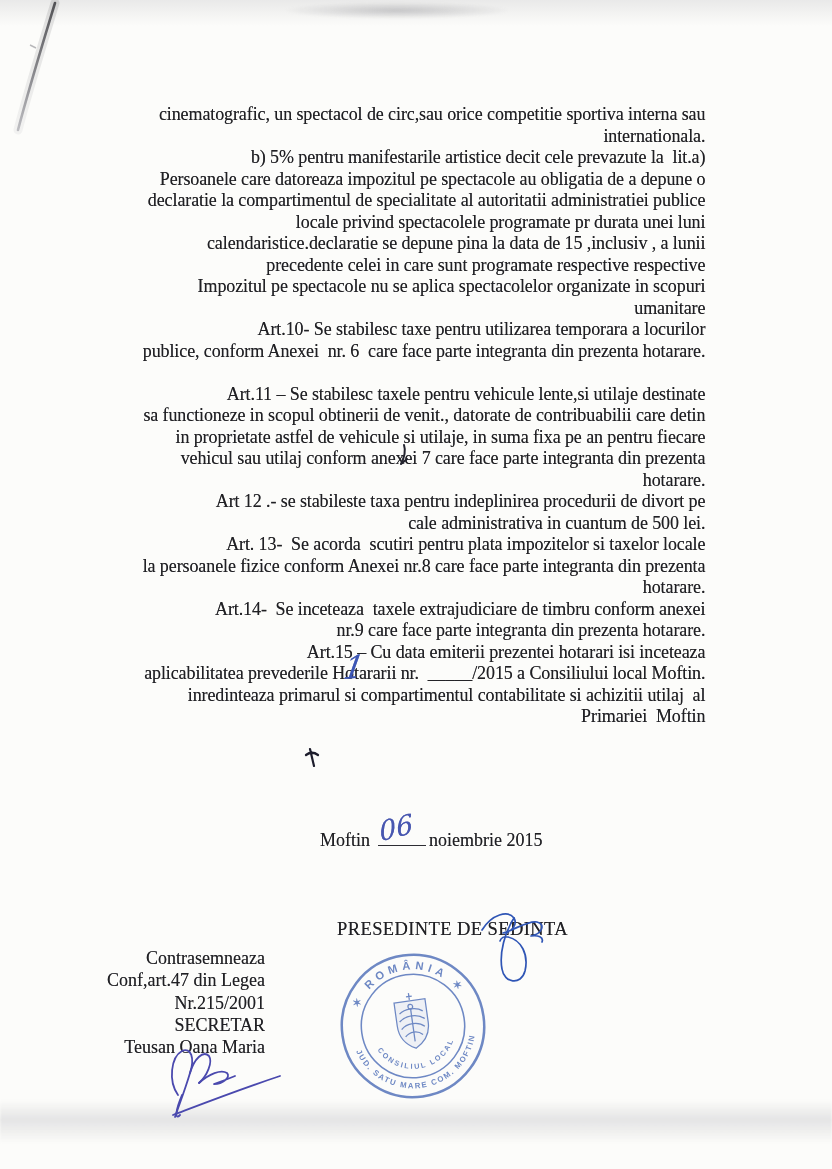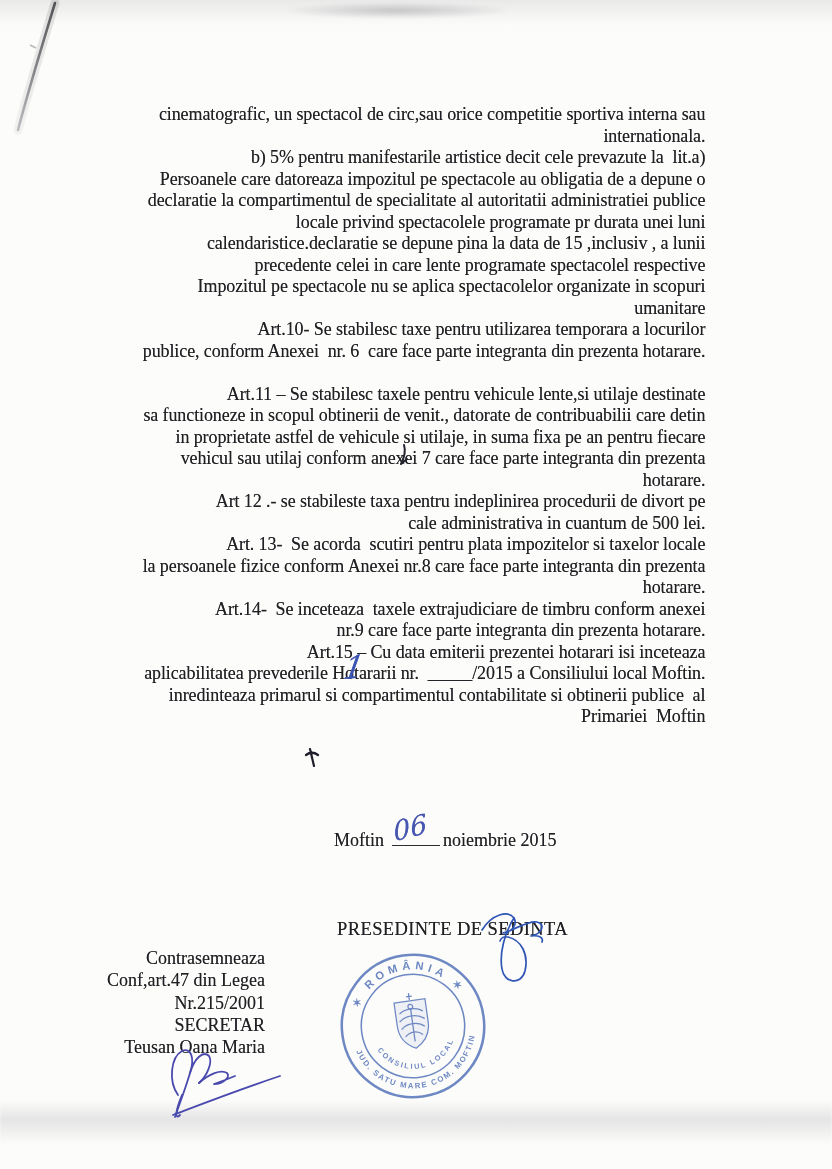--- a/index.html
+++ b/index.html
@@ -18,21 +18,21 @@
     background:linear-gradient(180deg, rgba(0,0,0,0) 0%, rgba(148,148,156,0.22) 45%, rgba(0,0,0,0) 100%);
     filter:blur(1.2px); }
   .fold-svg { position:absolute; left:0; top:0; }
   
   .body-block { position:absolute; left:103px; top:104px; }
   .line { white-space:pre; font-size:18px; line-height:21.5px; letter-spacing:-0.1px;
     text-shadow:0 0 0.5px rgba(20,20,25,0.55); }
   .line.indent { padding-left:112px; }
   .line.spacer { height:21.5px; }
   
-  .date-line { position:absolute; left:334px; top:827px; font-size:18px; white-space:pre;
+  .date-line { position:absolute; left:320px; top:827px; font-size:18px; white-space:pre;
     text-shadow:0 0 0.5px rgba(20,20,25,0.5); }
   .blank { display:inline-block; width:48px; height:18px; margin:0 3px 0 8px;
     border-bottom:1.6px solid #2d2d33; position:relative; vertical-align:baseline; }
   .hand-day { position:absolute; left:1px; top:-13px; font-size:27px; line-height:27px;
     font-style:italic; color:#4857b0; transform:rotate(-14deg) skewX(-8deg);
     font-family:"DejaVu Serif",serif; text-shadow:0 0 0.6px rgba(72,87,176,0.7); }
   
   .hand-number { position:absolute; left:344px; top:652px; font-size:31px; line-height:31px;
     font-style:italic; color:#3c55b4; transform:rotate(-6deg) skewX(-16deg);
     font-family:"DejaVu Serif",serif; text-shadow:0 0 0.6px rgba(60,85,180,0.7); }
@@ -68,41 +68,41 @@
   </svg>
 
   <div class="body-block" id="body-lines">
       <div class="line">cinematografic, un spectacol de circ,sau orice competitie sportiva interna sau</div>
       <div class="line">internationala.</div>
       <div class="line indent">b) 5% pentru manifestarile artistice decit cele prevazute la  lit.a)</div>
       <div class="line">Persoanele care datoreaza impozitul pe spectacole au obligatia de a depune o</div>
       <div class="line">declaratie la compartimentul de specialitate al autoritatii administratiei publice</div>
       <div class="line">locale privind spectacolele programate pr durata unei luni</div>
       <div class="line">calendaristice.declaratie se depune pina la data de 15 ,inclusiv , a lunii</div>
-      <div class="line">precedente celei in care lente programate spectacolel respective</div>
+      <div class="line">precedente celei in care sunt programate respective respective</div>
       <div class="line">Impozitul pe spectacole nu se aplica spectacolelor organizate in scopuri</div>
       <div class="line">umanitare</div>
       <div class="line indent">Art.10- Se stabilesc taxe pentru utilizarea temporara a locurilor</div>
       <div class="line">publice, conform Anexei  nr. 6  care face parte integranta din prezenta hotarare.</div>
       <div class="line spacer"></div>
       <div class="line indent">Art.11 – Se stabilesc taxele pentru vehicule lente,si utilaje destinate</div>
       <div class="line">sa functioneze in scopul obtinerii de venit., datorate de contribuabilii care detin</div>
       <div class="line">in proprietate astfel de vehicule si utilaje, in suma fixa pe an pentru fiecare</div>
       <div class="line">vehicul sau utilaj conform anexei 7 care face parte integranta din prezenta</div>
       <div class="line">hotarare.</div>
       <div class="line indent">Art 12 .- se stabileste taxa pentru indeplinirea procedurii de divort pe</div>
       <div class="line">cale administrativa in cuantum de 500 lei.</div>
       <div class="line indent">Art. 13-  Se acorda  scutiri pentru plata impozitelor si taxelor locale</div>
       <div class="line">la persoanele fizice conform Anexei nr.8 care face parte integranta din prezenta</div>
       <div class="line">hotarare.</div>
       <div class="line indent">Art.14-  Se inceteaza  taxele extrajudiciare de timbru conform anexei</div>
       <div class="line">nr.9 care face parte integranta din prezenta hotarare.</div>
       <div class="line indent">Art.15 – Cu data emiterii prezentei hotarari isi inceteaza</div>
       <div class="line">aplicabilitatea prevederile Hotararii nr.  _____/2015 a Consiliului local Moftin.</div>
-      <div class="line">inredinteaza primarul si compartimentul contabilitate si obtinerii publice  al</div>
+      <div class="line">inredinteaza primarul si compartimentul contabilitate si achizitii utilaj  al</div>
       <div class="line">Primariei  Moftin</div>
     </div>
 
   <svg class="artifact-svg" style="left:397px;top:443px;" width="14" height="28" viewBox="0 0 14 28">
     <path d="M 7 2 C 9 8 7 15 4 21 M 4 21 L 10 16" stroke="#23232e" stroke-width="2" fill="none" stroke-linecap="round"></path>
   </svg>
   <svg class="artifact-svg" style="left:304px;top:747px;" width="16" height="22" viewBox="0 0 16 22">
     <path d="M 6 2 L 10 19 M 2 8 C 6 5 10 5 14 8" stroke="#1d1d2c" stroke-width="2.2" fill="none" stroke-linecap="round"></path>
   </svg>
 

